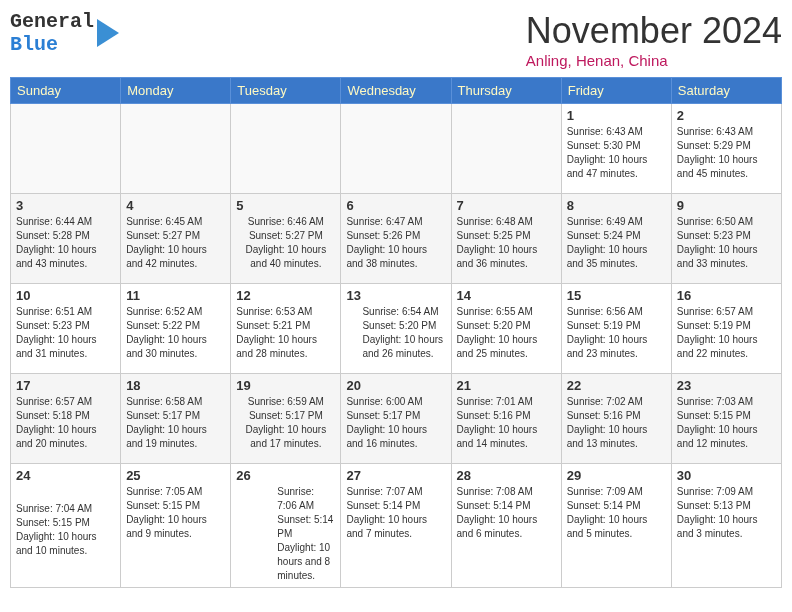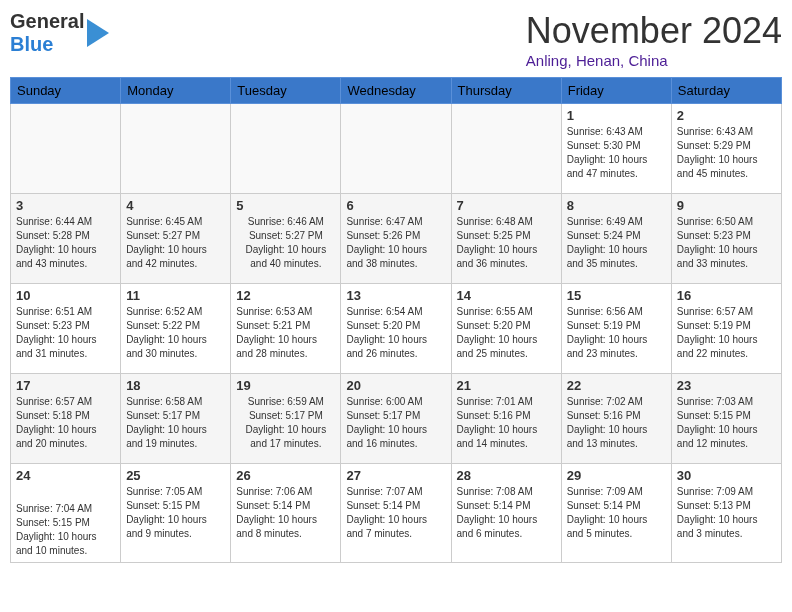--- a/index.html
+++ b/index.html
@@ -13,41 +13,42 @@
     .header {
       display: flex;
       justify-content: space-between;
       align-items: flex-start;
       margin-bottom: 8px;
     }
     .logo {
       display: flex;
       align-items: flex-start;
       gap: 4px;
+      font-family: Liberation Mono, monospace;
     }
     .title-block {
       text-align: left;
     }
     .month-title {
       font-size: 36px;
       font-weight: normal;
       color: #333;
     }
     .location {
       font-size: 15px;
-      color: #4c1d95;
+      color: #be185d;
     }
     .calendar {
       width: 100%;
       border-collapse: collapse;
       table-layout: fixed;
     }
     .calendar th {
       background-color: #3a78c9;
-      color: #000000;
+      color: #fef9c3;
       text-align: left;
       padding: 5px 6px;
       font-size: 13px;
       font-weight: normal;
       border: 1px solid #5a90d9;
     }
     .calendar td {
       border: 1px solid #ccc;
       vertical-align: top;
       padding: 4px 5px;
@@ -189,21 +190,21 @@
 Daylight: 10 hours and 30 minutes.</div>
         </td>
         <td>
           <span class="day-number">12</span>
           <div class="day-info" style="white-space: pre-line;">Sunrise: 6:53 AM
 Sunset: 5:21 PM
 Daylight: 10 hours and 28 minutes.</div>
         </td>
         <td>
           <span class="day-number">13</span>
-          <div class="day-info" style="white-space: pre-line;">Sunrise: 6:54 AM
+          <div class="day-info" style="white-space: pre-line; margin-left: 16px;">Sunrise: 6:54 AM
 Sunset: 5:20 PM
 Daylight: 10 hours and 26 minutes.</div>
         </td>
         <td>
           <span class="day-number">14</span>
           <div class="day-info" style="white-space: pre-line;">Sunrise: 6:55 AM
 Sunset: 5:20 PM
 Daylight: 10 hours and 25 minutes.</div>
         </td>
         <td>
@@ -271,21 +272,21 @@
 Daylight: 10 hours and 10 minutes.</div>
         </td>
         <td>
           <span class="day-number">25</span>
           <div class="day-info" style="white-space: pre-line;">Sunrise: 7:05 AM
 Sunset: 5:15 PM
 Daylight: 10 hours and 9 minutes.</div>
         </td>
         <td>
           <span class="day-number">26</span>
-          <div class="day-info" style="white-space: pre-line;">Sunrise: 7:06 AM
+          <div class="day-info" style="white-space: pre-line; margin-left: 41px;">Sunrise: 7:06 AM
 Sunset: 5:14 PM
 Daylight: 10 hours and 8 minutes.</div>
         </td>
         <td>
           <span class="day-number">27</span>
           <div class="day-info" style="white-space: pre-line;">Sunrise: 7:07 AM
 Sunset: 5:14 PM
 Daylight: 10 hours and 7 minutes.</div>
         </td>
         <td>

